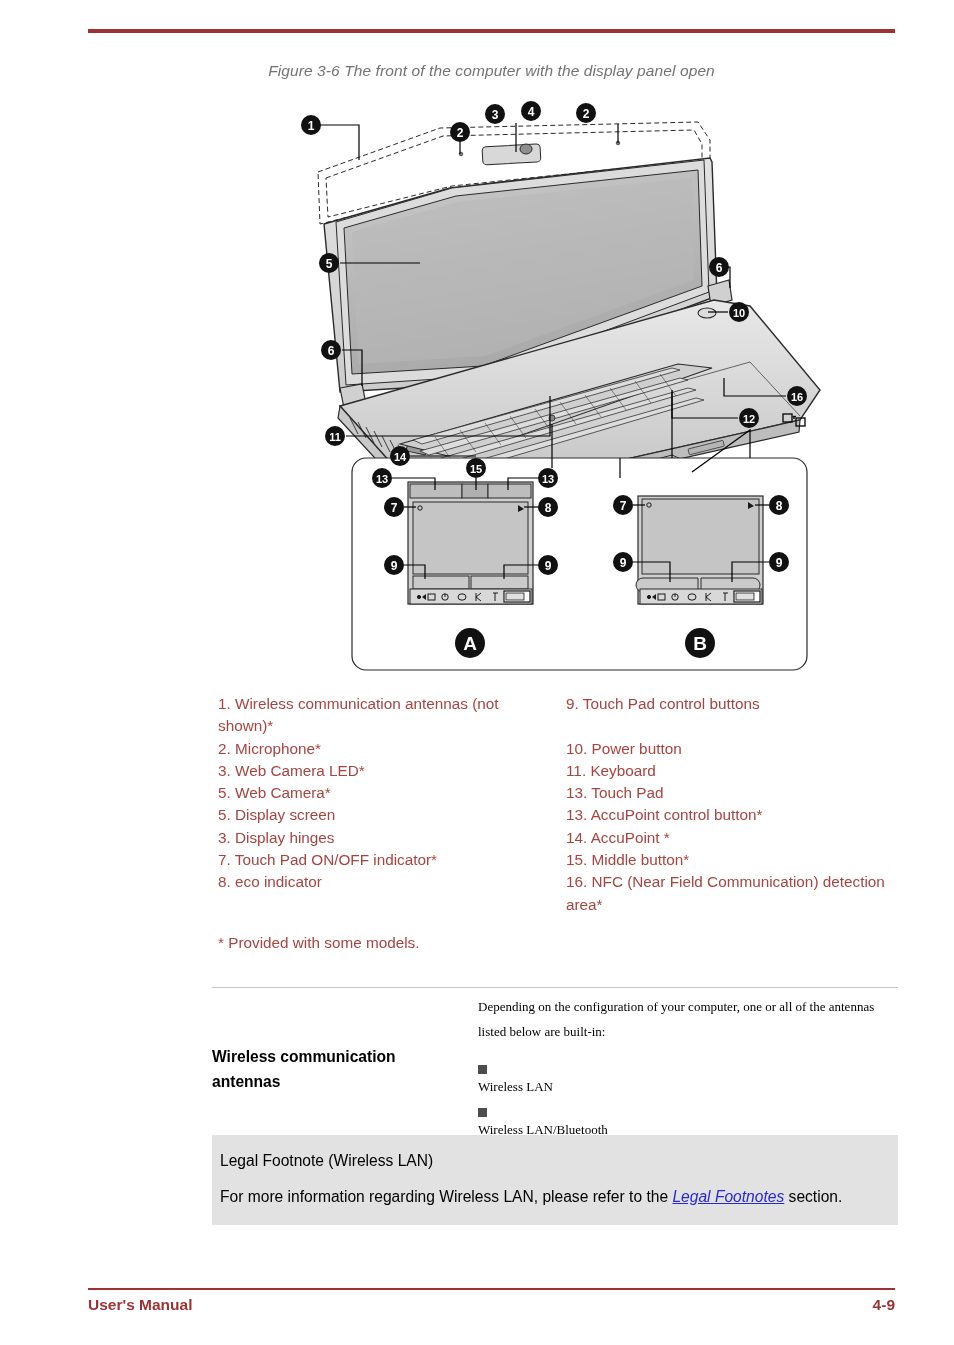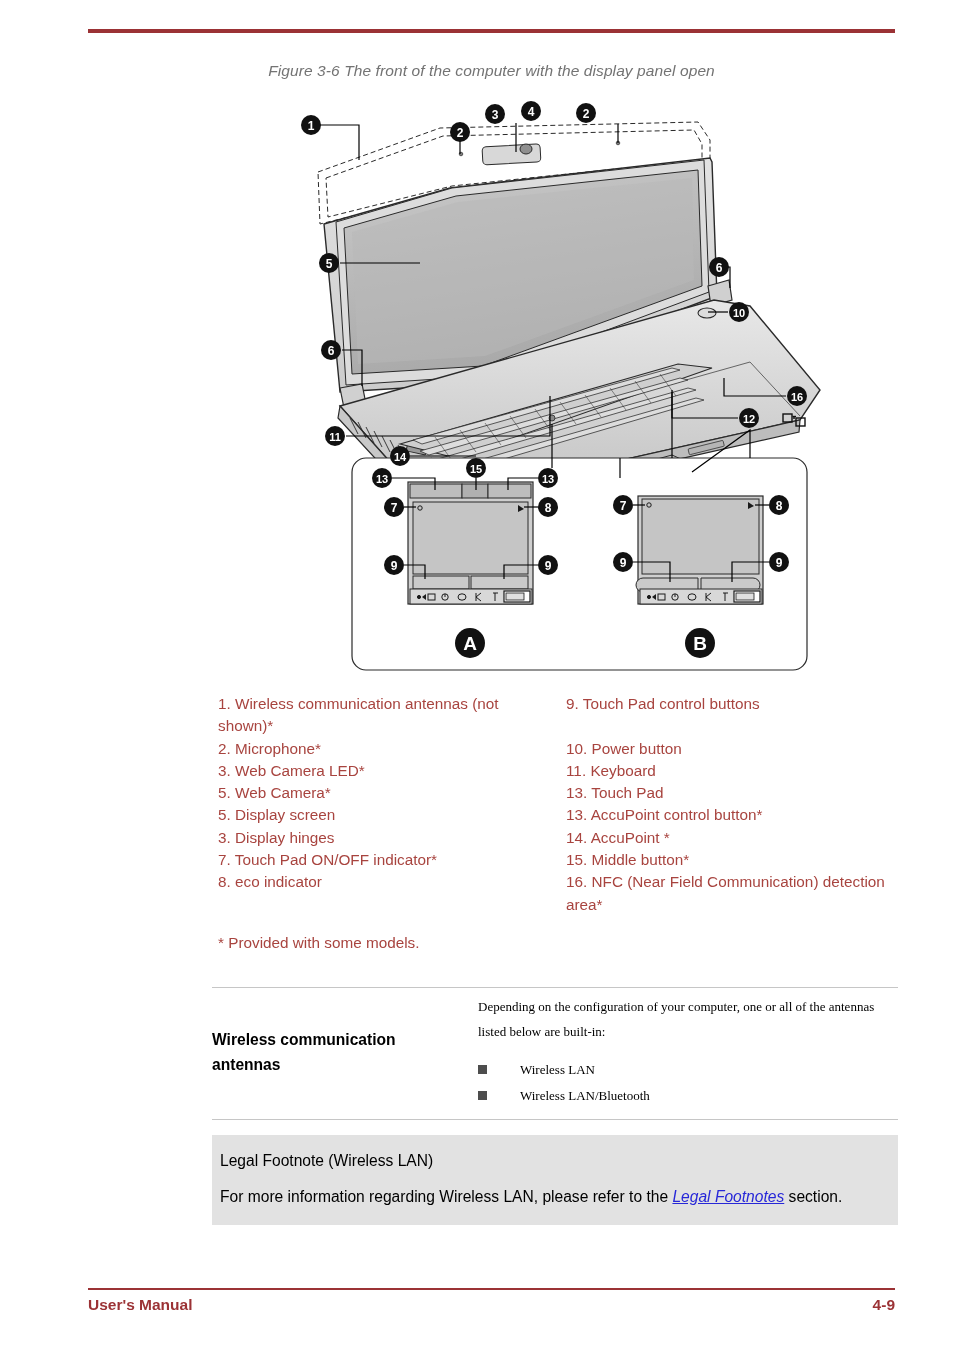--- a/index.html
+++ b/index.html
@@ -125,20 +125,21 @@
     font-family: Liberation Serif, serif;
   }
   .bullets {
     margin-top: 13px;
   }
   .bullet-row {
     display: flex;
     align-items: flex-start;
     line-height: 25px;
     margin-bottom: 1px;
+    flex-direction: column;
   }
   .bullet-sq {
     width: 9px;
     height: 9px;
     background: #4d4d4d;
     margin-top: 8px;
     margin-right: 33px;
     flex: 0 0 9px;
   }
 

